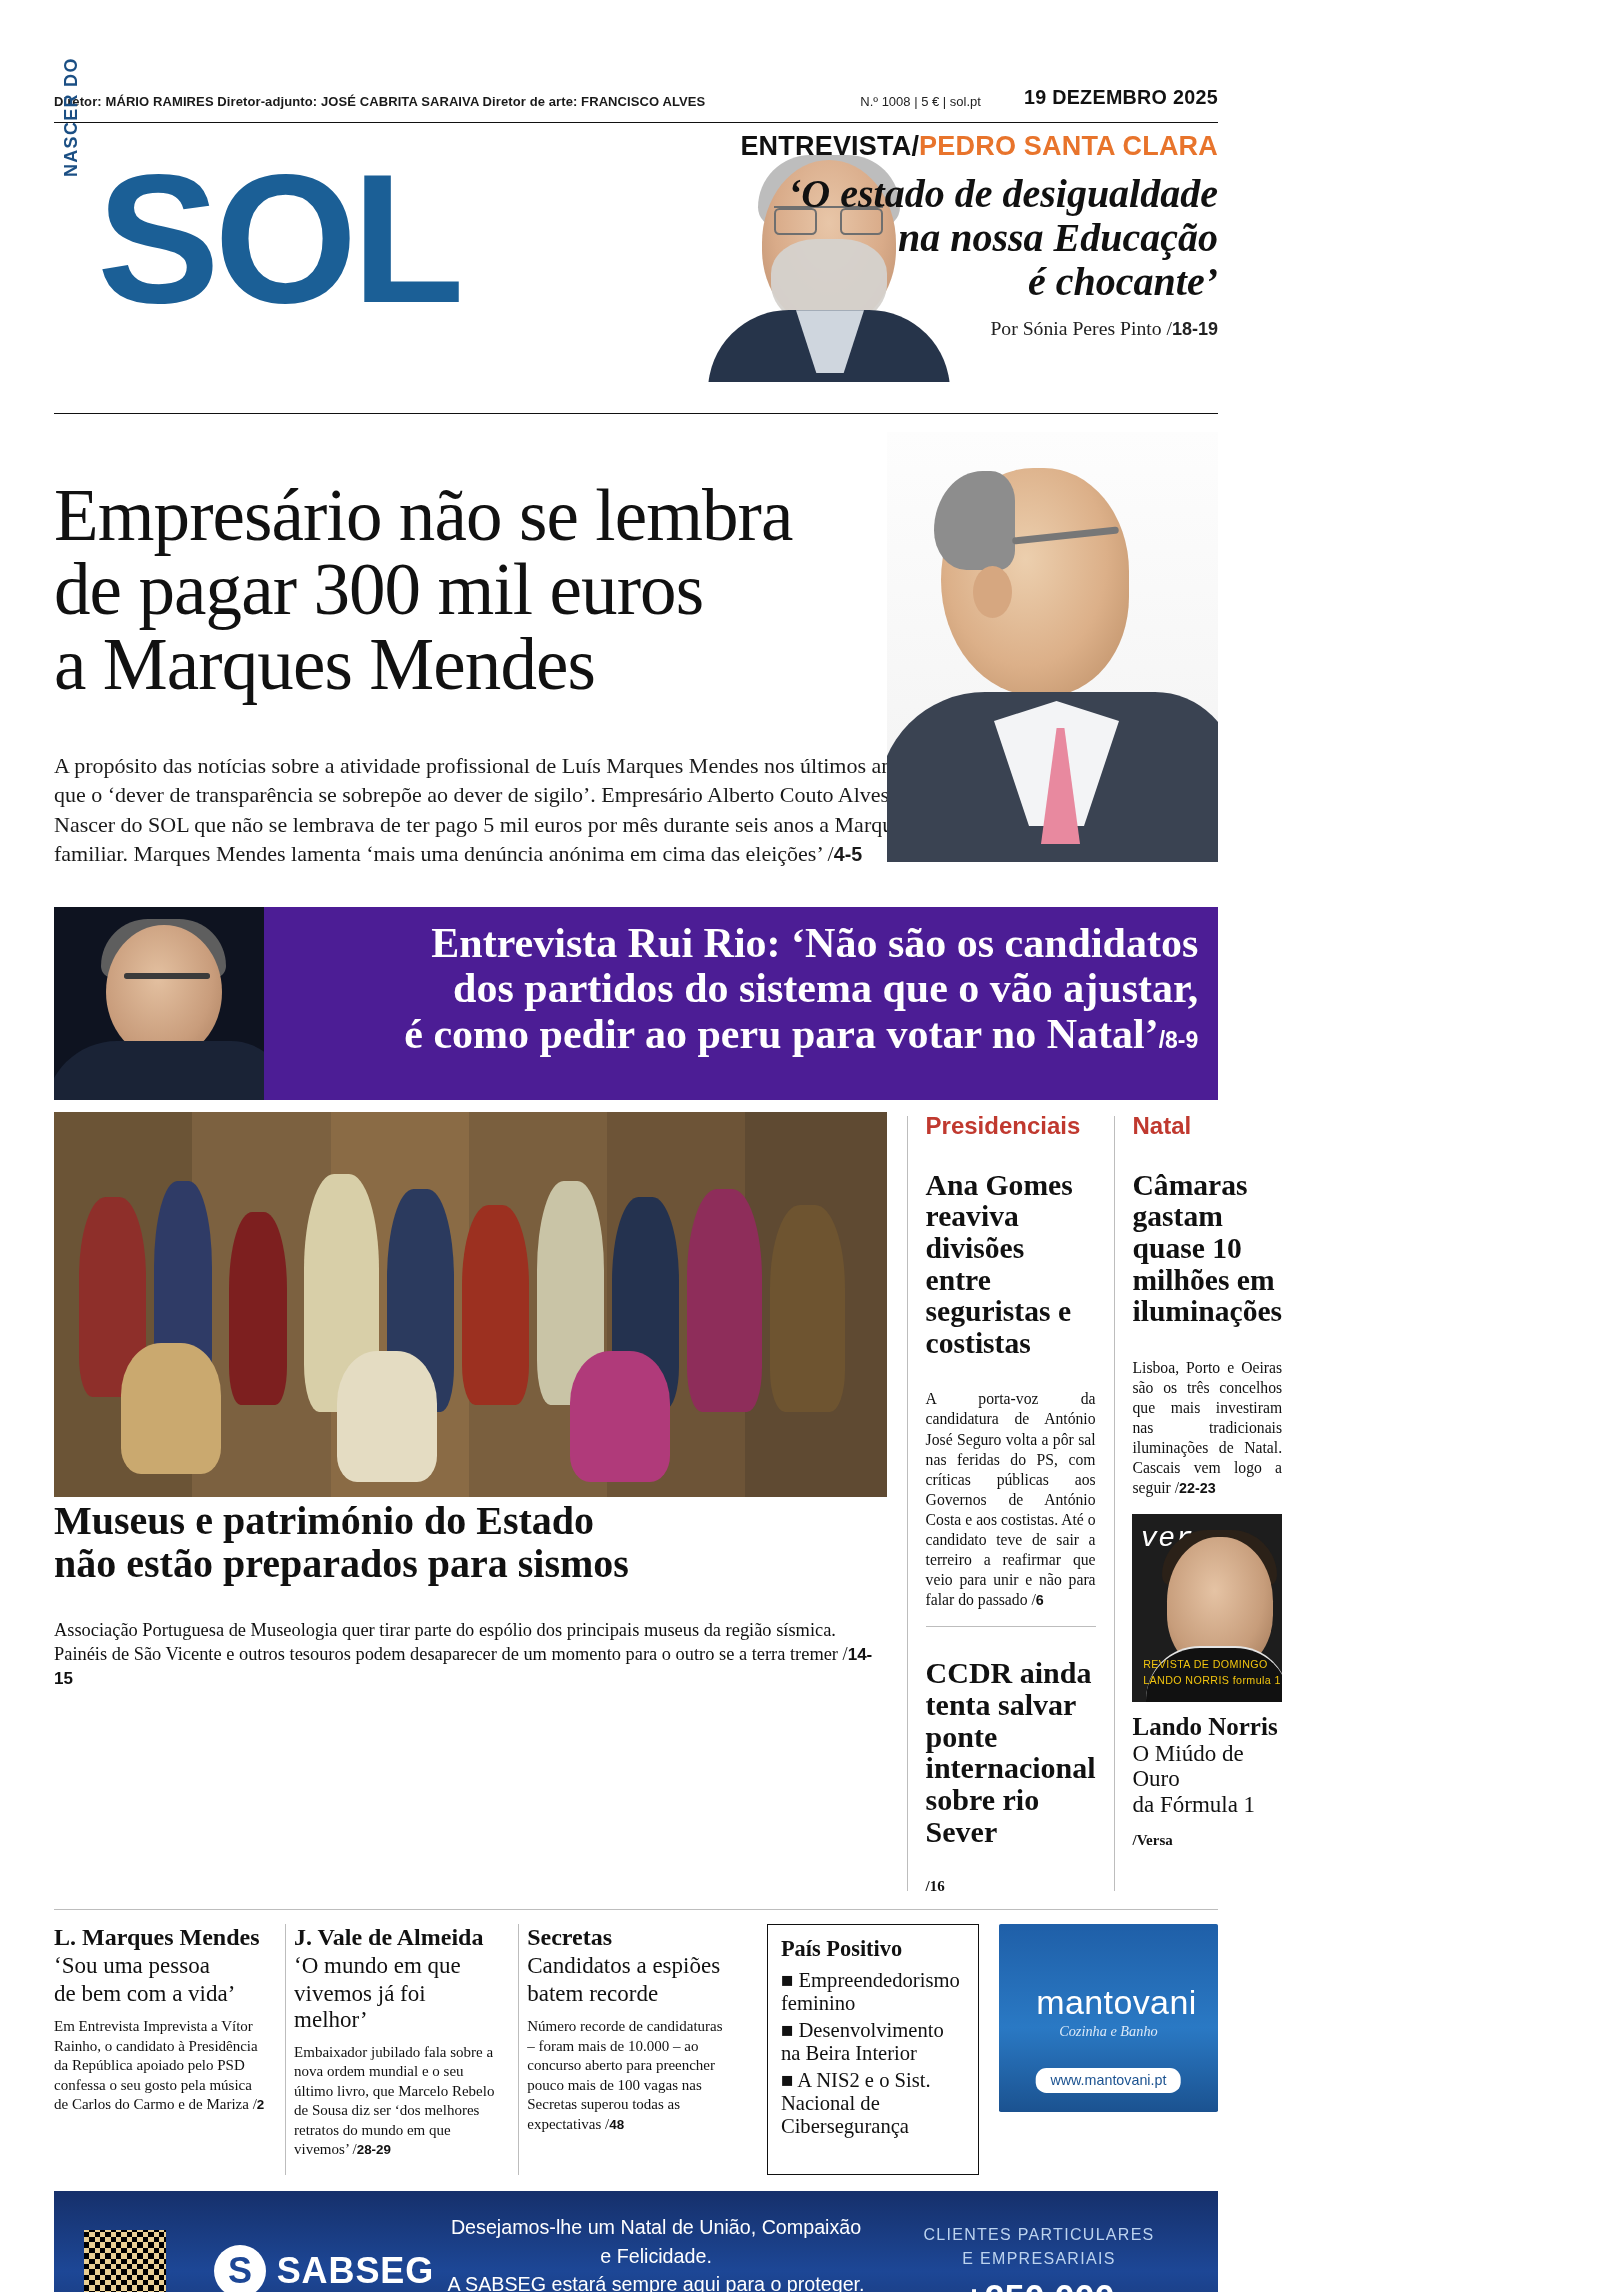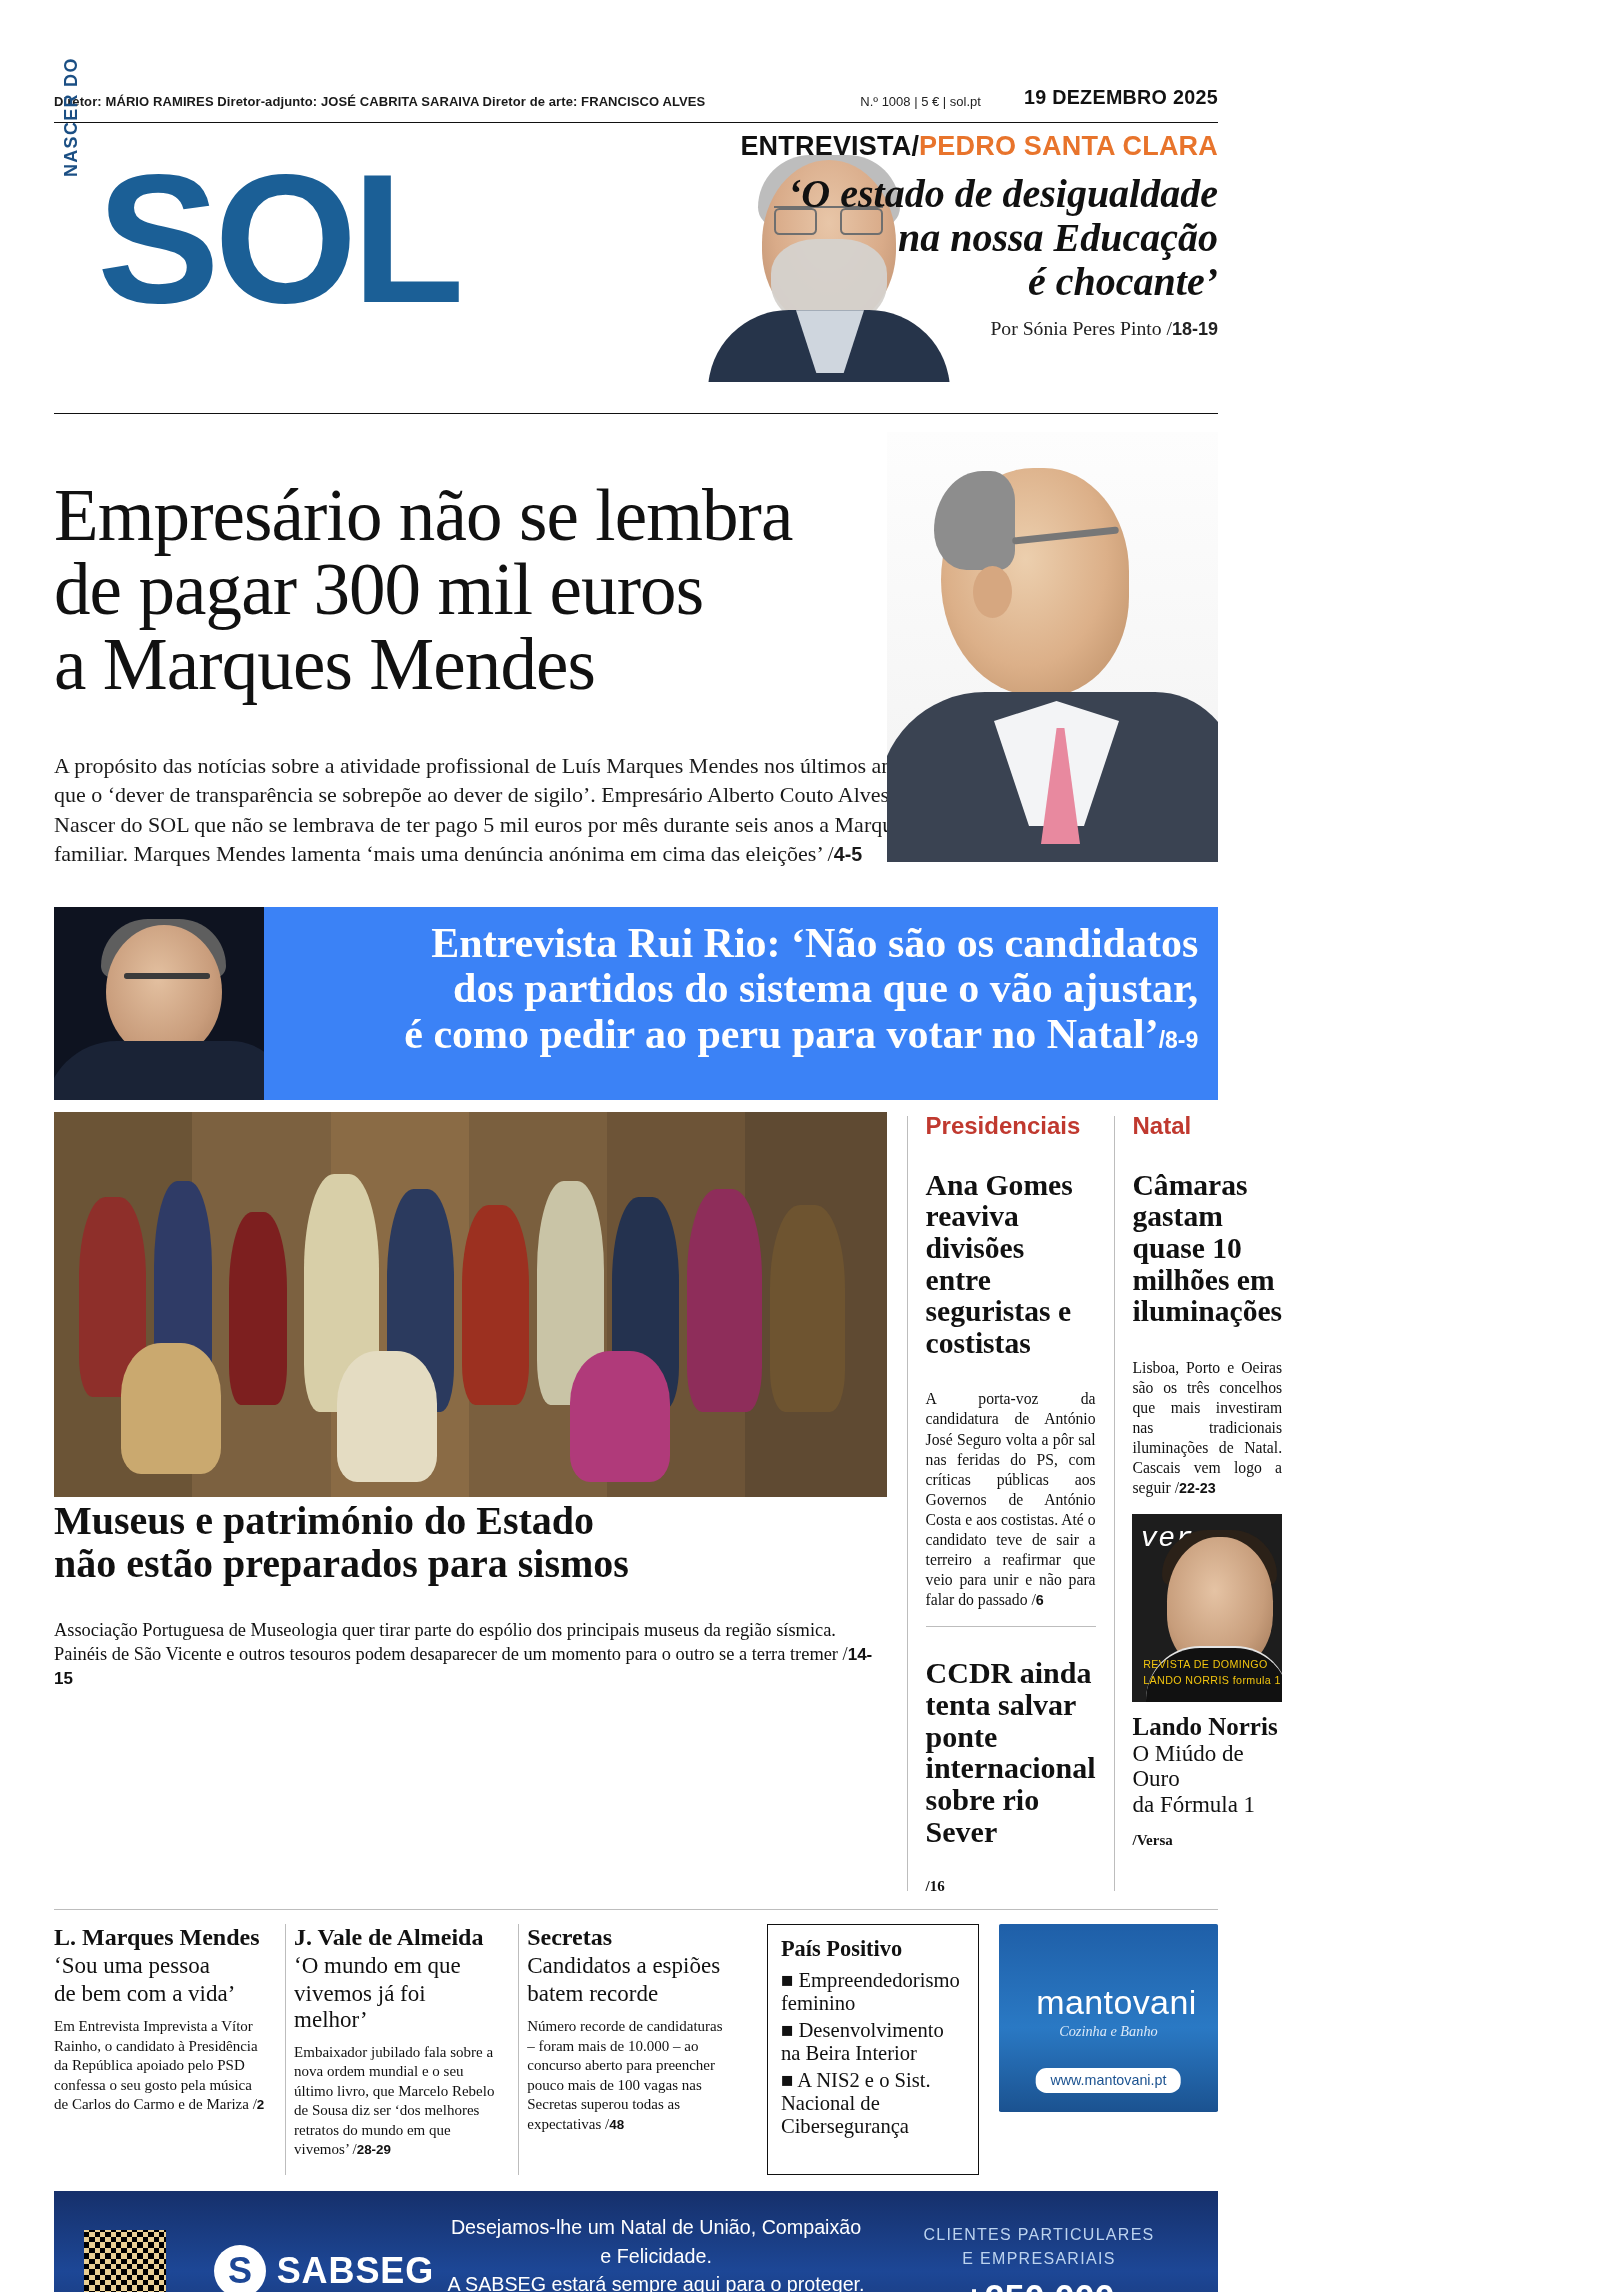--- a/index.html
+++ b/index.html
@@ -286,21 +286,21 @@
     width: 39px;
     height: 116px;
     background: #e8899f;
     clip-path: polygon(40% 0, 60% 0, 100% 100%, 0 100%);
   }
 
   
   .banner {
     display: flex;
     align-items: stretch;
-    background: #3b82f6;
+    background: #4c1d95;
     height: 193px;
     margin-top: 10.7px;
     overflow: hidden;
   }
   .banner-photo {
     width: 210px;
     position: relative;
     background: #0e1320;
     overflow: hidden;
     flex: none;

